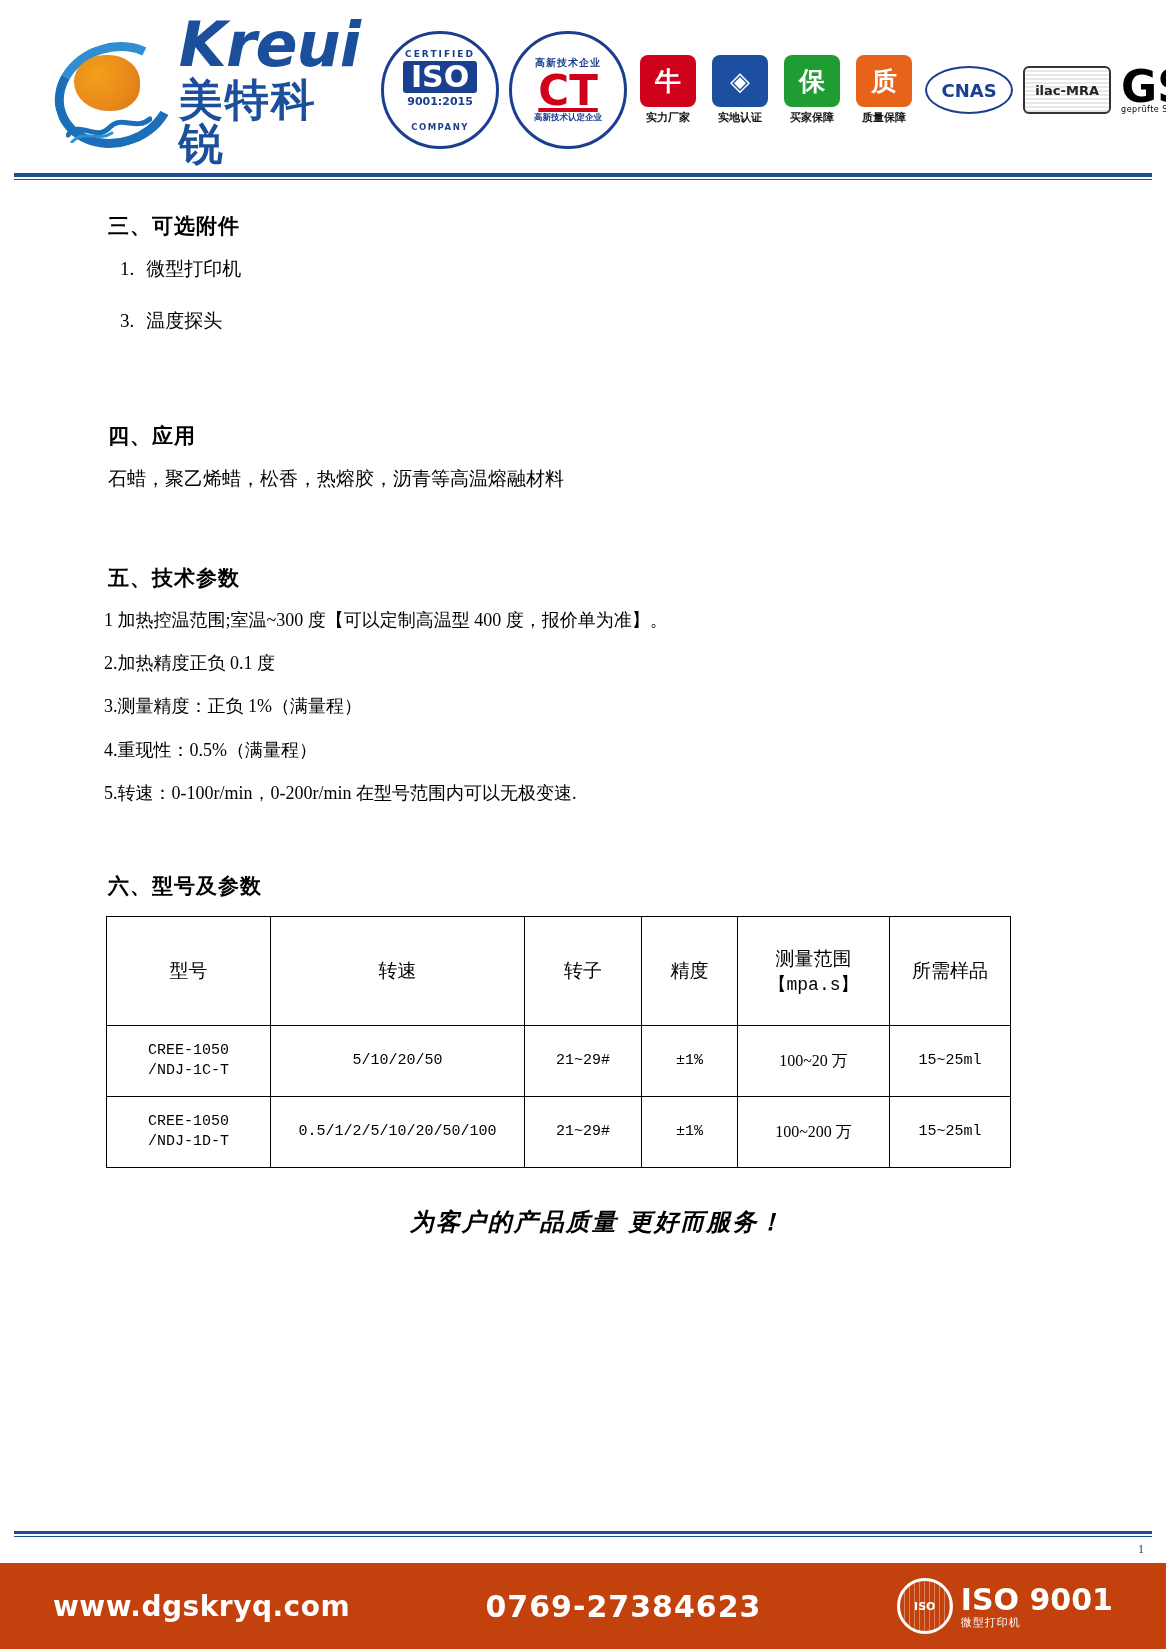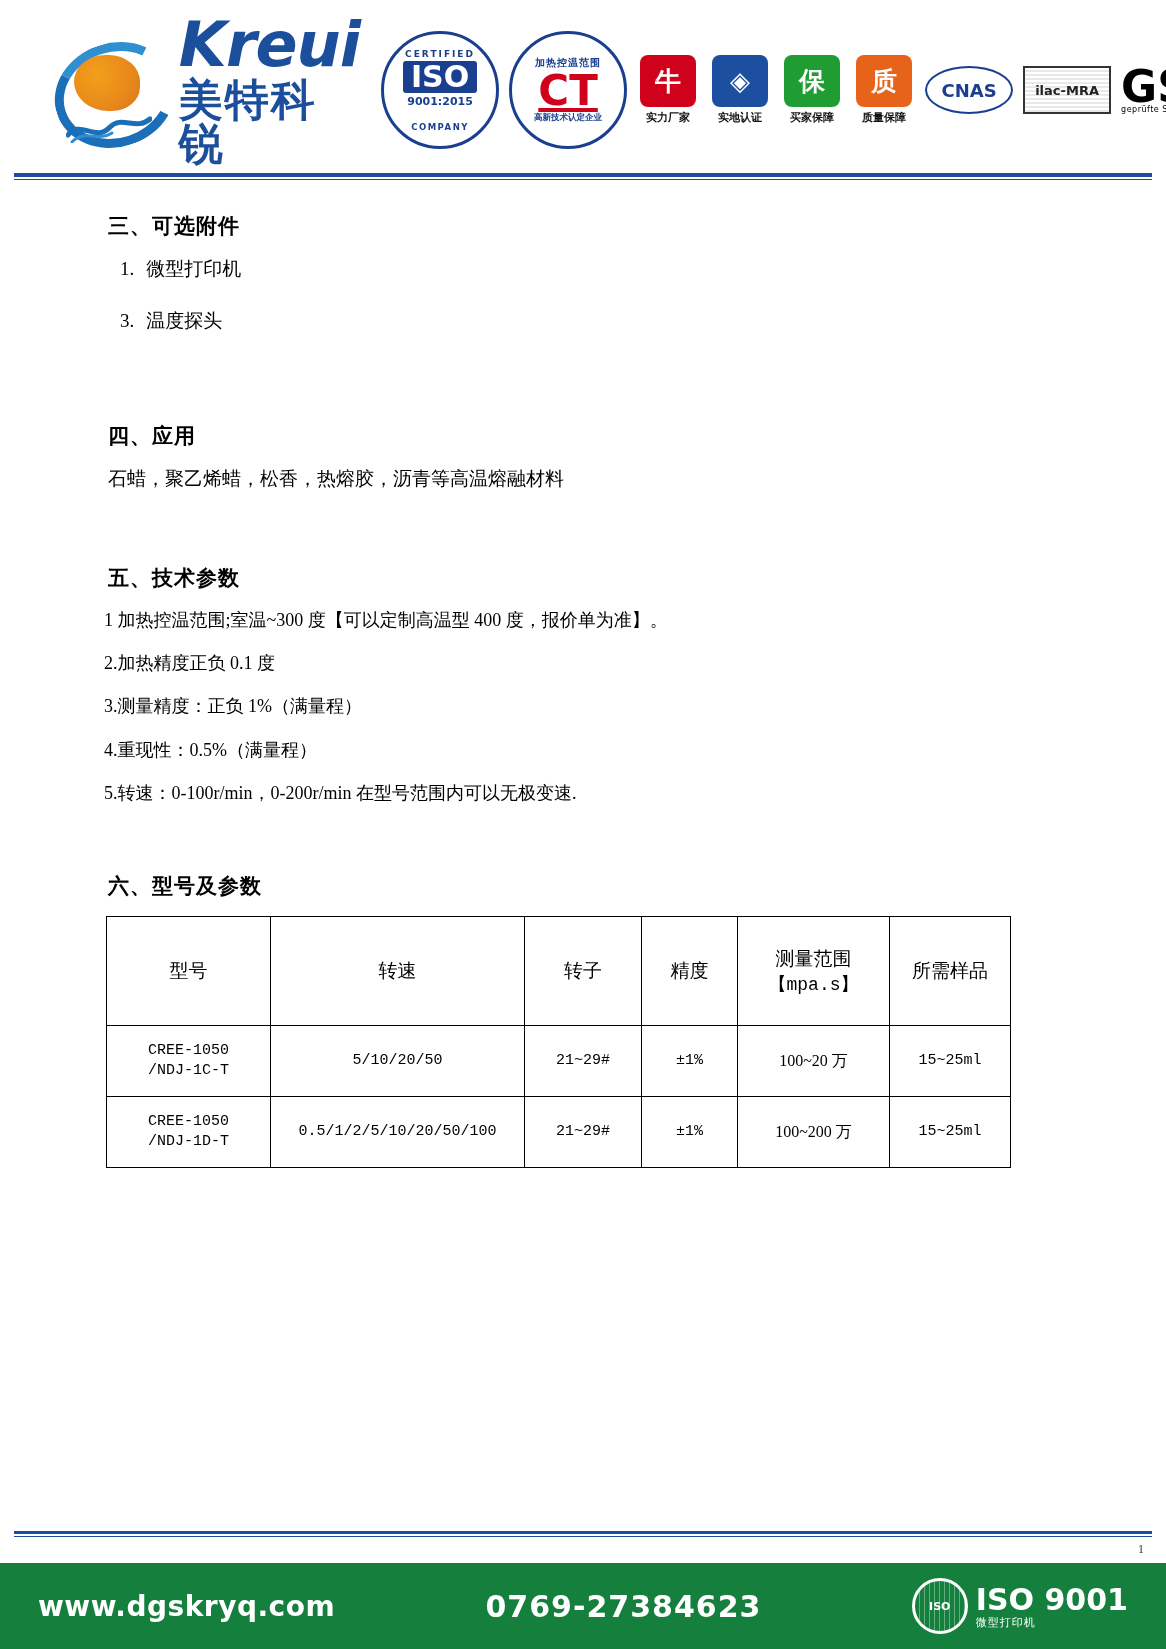--- a/index.html
+++ b/index.html
@@ -163,21 +163,21 @@
 
   .mini-col { display:flex; flex-direction: column; gap: 2px; align-items:center;}
   .cnas {
     width: 84px; height: 44px;
     border: 2px solid #1b3f8f; border-radius: 50%;
     display:flex;align-items:center;justify-content:center;
     font-family:"DejaVu Sans",sans-serif; font-weight:bold; font-size: 18px; color:#1b3f8f;
   }
   .ilac {
     width: 84px; height: 44px;
-    border: 2px solid #333; border-radius: 0;
+    border: 2px solid #333; border-radius: 6px;
     display:flex;align-items:center;justify-content:center;
     font-family:"DejaVu Sans",sans-serif; font-weight:bold; font-size: 13px; color:#222;
     background: repeating-linear-gradient(180deg,#fff 0 2px,#e8e8e8 2px 4px);
   }
   .gs {
     font-family:"DejaVu Sans",sans-serif; font-weight: bold; font-size: 44px; color:#000;
     line-height: 0.9;
   }
   .gs small { display:block; font-size: 8px; font-weight: normal; letter-spacing:0.5px;}
 
@@ -290,25 +290,25 @@
   .footer-rule:after {
     content:"";
     display:block;
     border-top: 1px solid #1b4f9c;
     margin-top: 2px;
   }
   .footer-bar {
     position: absolute;
     left: 0; right: 0; bottom: 0;
     height: 86px;
-    background: #15803d;
+    background: #c2410c;
     display: flex;
     align-items: center;
     justify-content: space-between;
-    padding: 0 38px;
+    padding: 0 53px;
     box-sizing: border-box;
   }
   .footer-bar .site {
     color: #ffffff;
     font-family: "DejaVu Sans", sans-serif;
     font-weight: bold;
     font-size: 28px;
     letter-spacing: 0.5px;
   }
   .footer-bar .tel {
@@ -376,21 +376,21 @@
   <div class="badges">
 
     <div class="badge iso-badge">
       <div class="top-arc">CERTIFIED</div>
       <div class="big">ISO</div>
       <div class="sub">9001:2015</div>
       <div class="bot-arc">COMPANY</div>
     </div>
 
     <div class="badge ht-badge">
-      <div class="ht-top">加热控温范围</div>
+      <div class="ht-top">高新技术企业</div>
       <div class="ht-flame">CT</div>
       <div class="ht-bot">高新技术认定企业</div>
     </div>
 
     <div class="badge sq-badge sq-red">
       <div class="sq">牛</div>
       <div class="cap">实力厂家</div>
     </div>
 
     <div class="badge sq-badge sq-blue">
@@ -495,20 +495,21 @@
         </td>
         <td>0.5/1/2/5/10/20/50/100</td>
         <td>21~29#</td>
         <td>±1%</td>
         <td class="cn">100~200 万</td>
         <td>15~25ml</td>
       </tr>
     </tbody>
   </table>
 
+  <div class="slogan">为客户的产品质量    更好而服务！</div>
 </div>
 
 <div class="footer">
   <div class="footer-rule"></div>
   <div class="page-num">1</div>
   <div class="footer-bar">
     <div class="site">www.dgskryq.com</div>
     <div class="tel">0769-27384623</div>
     <div class="footer-iso">
       <div class="globe">ISO</div>

